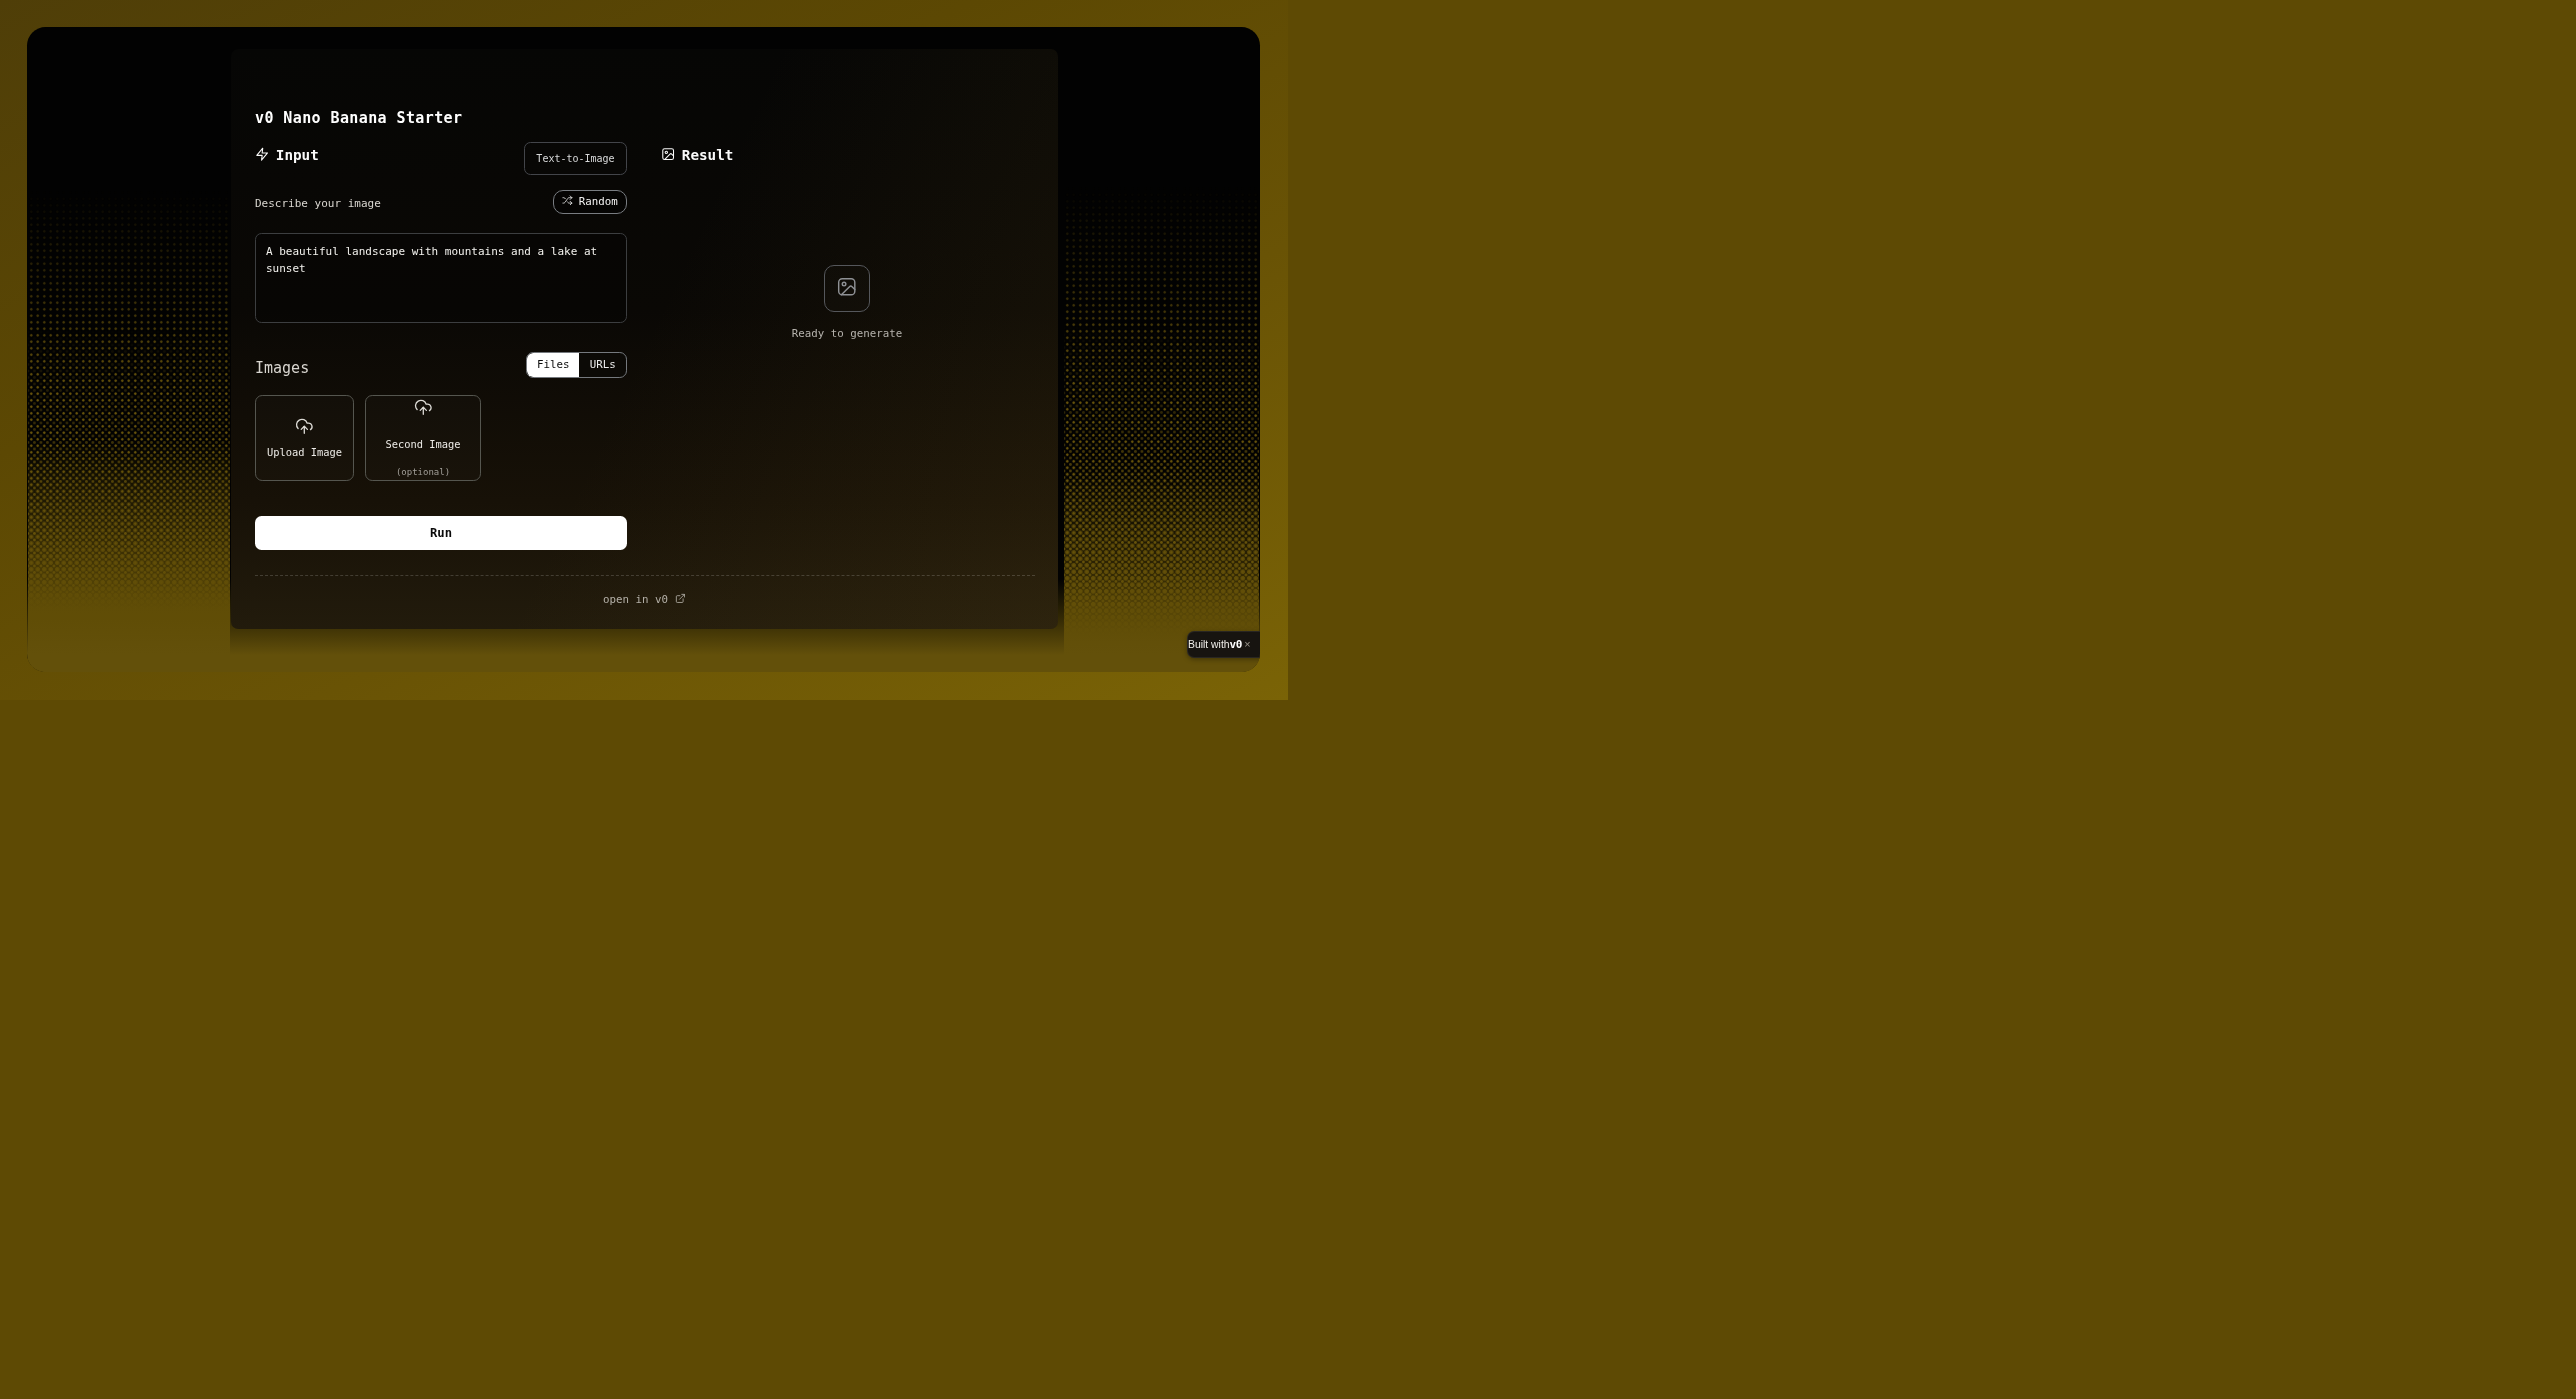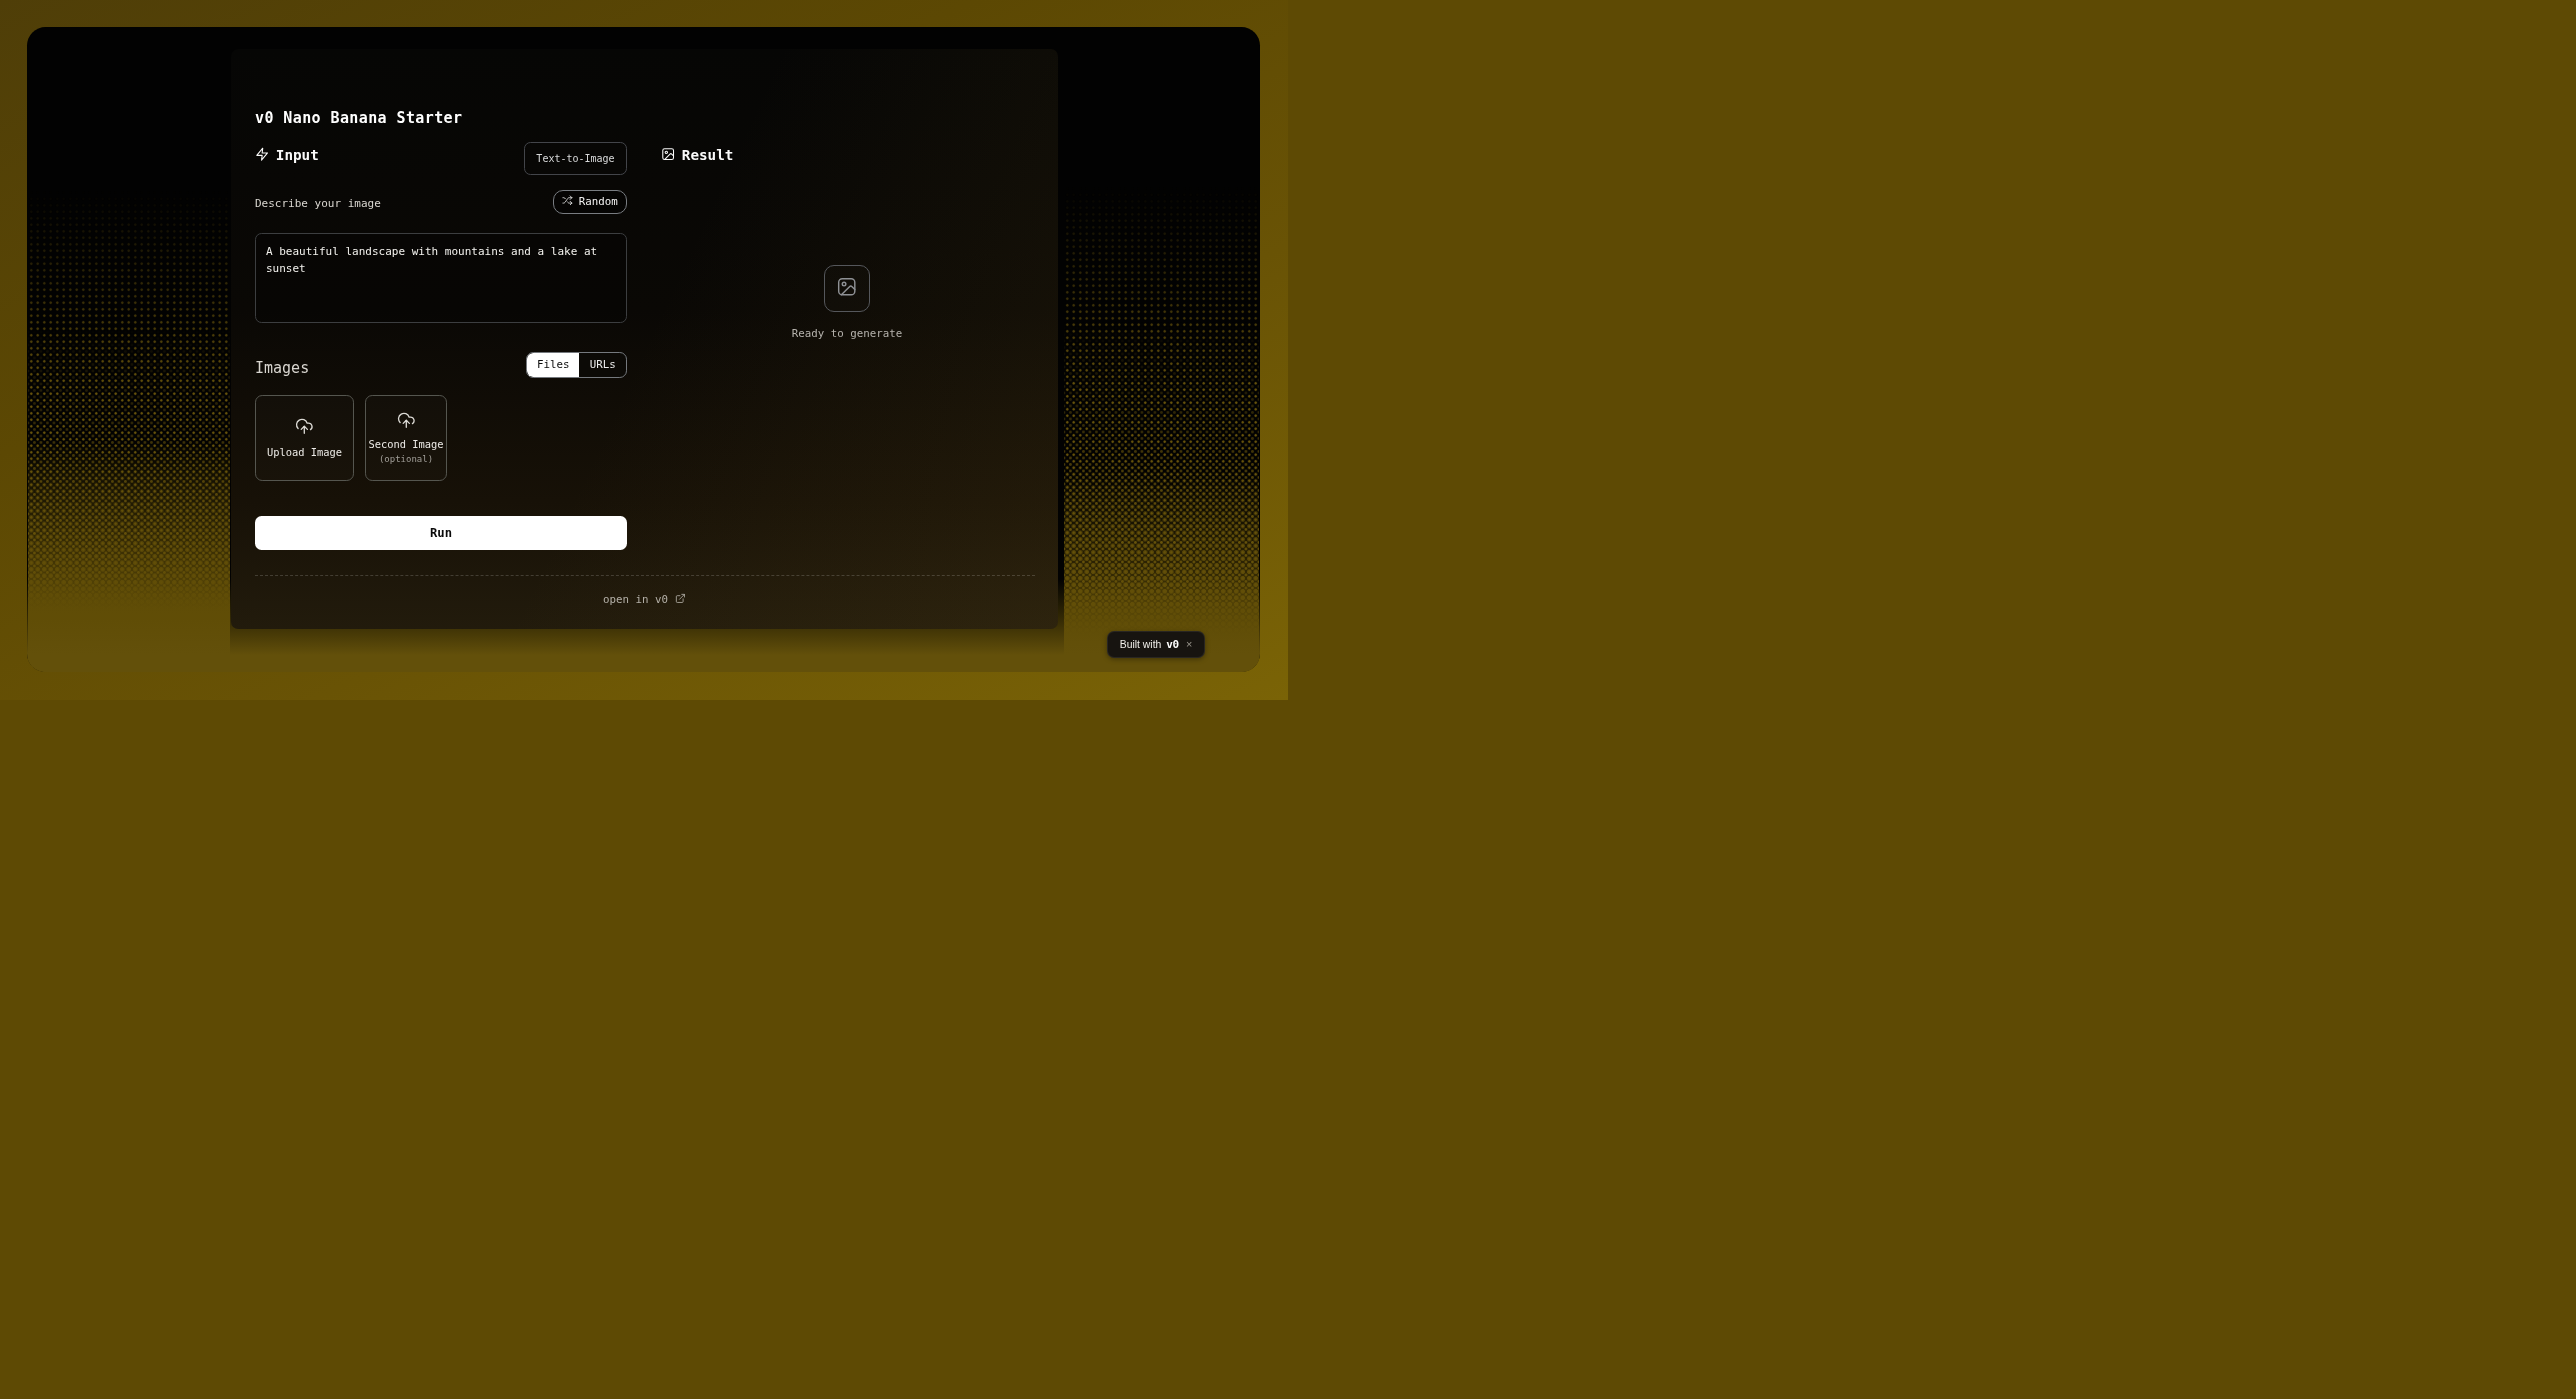--- a/index.html
+++ b/index.html
@@ -83,21 +83,21 @@
   .seg { display:flex; align-items:center; justify-content:center; font-size:10.8px; cursor:pointer; font-family:inherit; border:none; }
   .seg-active { width:53px; background:#ffffff; color:#0a0a0a; border-radius:5.7px 0 0 5.7px; }
   .seg-idle   { width:47px; background:transparent; color:#ececec; }
   .upload-box {
     top:346px; width:99px; height:86px;
     display:flex; flex-direction:column; align-items:center; justify-content:center; gap:8px;
     background:rgba(255,255,255,0.015); border:0.7px solid #55564f; border-radius:7.2px;
     color:#e9e7e3; cursor:pointer; font-family:inherit;
   }
   .upload-1 { left:24px; }
-  .upload-2 { left:134px; width:82px; gap:5px; }
+  .upload-2 { left:134px; width:116px; gap:18px; }
   .upload-box svg { color:#dcdad5; }
   .upload-label { font-size:10.4px; color:#eceae6; }
   .upload-note  { font-size:9px; color:#a19e98; margin-top:-1.4px; }
   .run-btn {
     left:24px; top:467px; width:372px; height:34px;
     background:#ffffff; color:#0a0a0a; border:none; border-radius:6.5px;
     font-size:12.2px; font-weight:bold; font-family:inherit; cursor:pointer;
   }
   .divider { left:24px; top:526px; width:780px; height:0; border-top:0.7px dashed rgba(255,255,255,0.17); }
   .footer-link {
@@ -106,22 +106,22 @@
   }
   .result-placeholder {
     left:593px; top:216px; width:46px; height:47px;
     display:flex; align-items:center; justify-content:center;
     border:1.1px solid #55575b; border-radius:10px; color:#8f9195;
     background:rgba(255,255,255,0.01);
   }
   .ready-text { left:430px; top:278px; width:372px; text-align:center; font-size:10.8px; color:#b5b2ac; }
   
   .badge {
-    position:absolute; left:1080px; top:604px; width:98px; height:27px; z-index:5;
-    display:flex; align-items:center; justify-content:center; gap:5px;
+    position:absolute; left:1160px; top:604px; width:98px; height:27px; z-index:5;
+    display:flex; align-items:center; 
     background:#171410; border:0.7px solid rgba(255,255,255,0.08); border-radius:7.2px;
     box-shadow:0 1.4px 5.7px rgba(0,0,0,0.35);
     font-family:"Liberation Sans","DejaVu Sans",sans-serif;
   }
   .badge-text { color:#f1efea; font-size:10.4px; }
   .badge-logo { color:#ffffff; font-size:11px; font-weight:bold; letter-spacing:-0.4px; font-family:"DejaVu Sans Mono",monospace; }
   .badge-close { color:#9a968d; font-size:10.8px; margin-left:2.2px; cursor:pointer; line-height:1; }
 </style>
 </head>
 <body>

